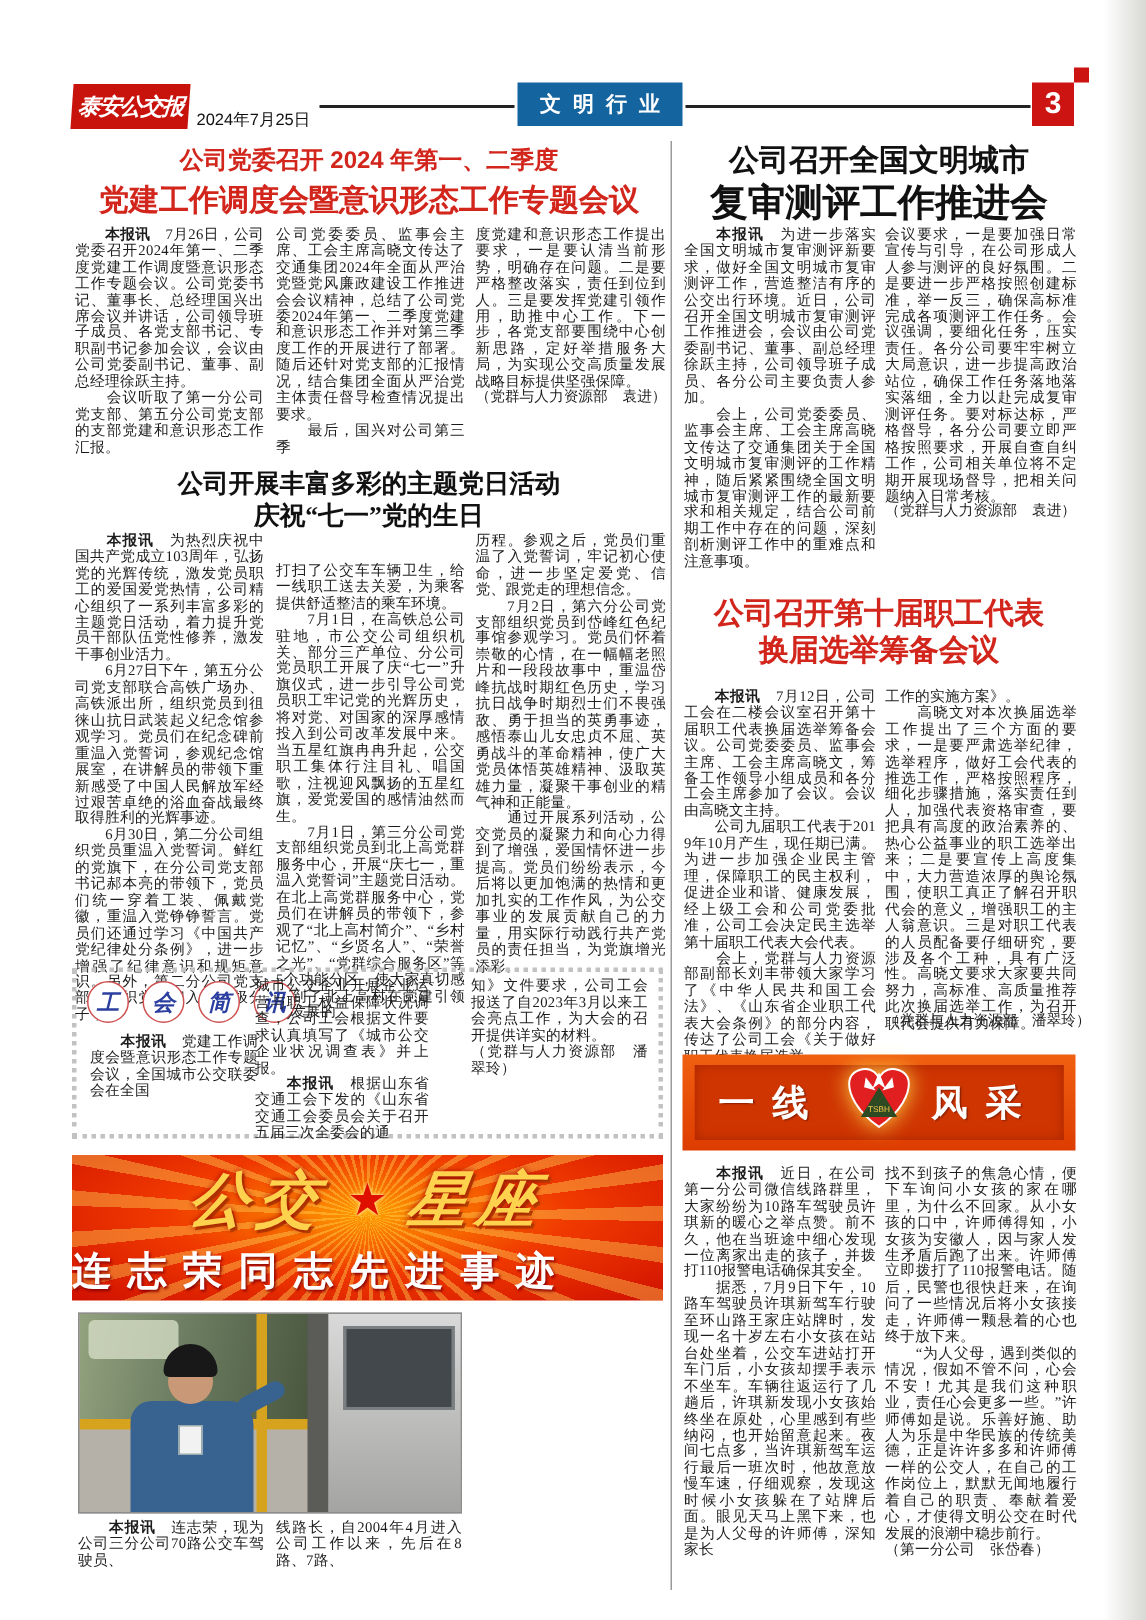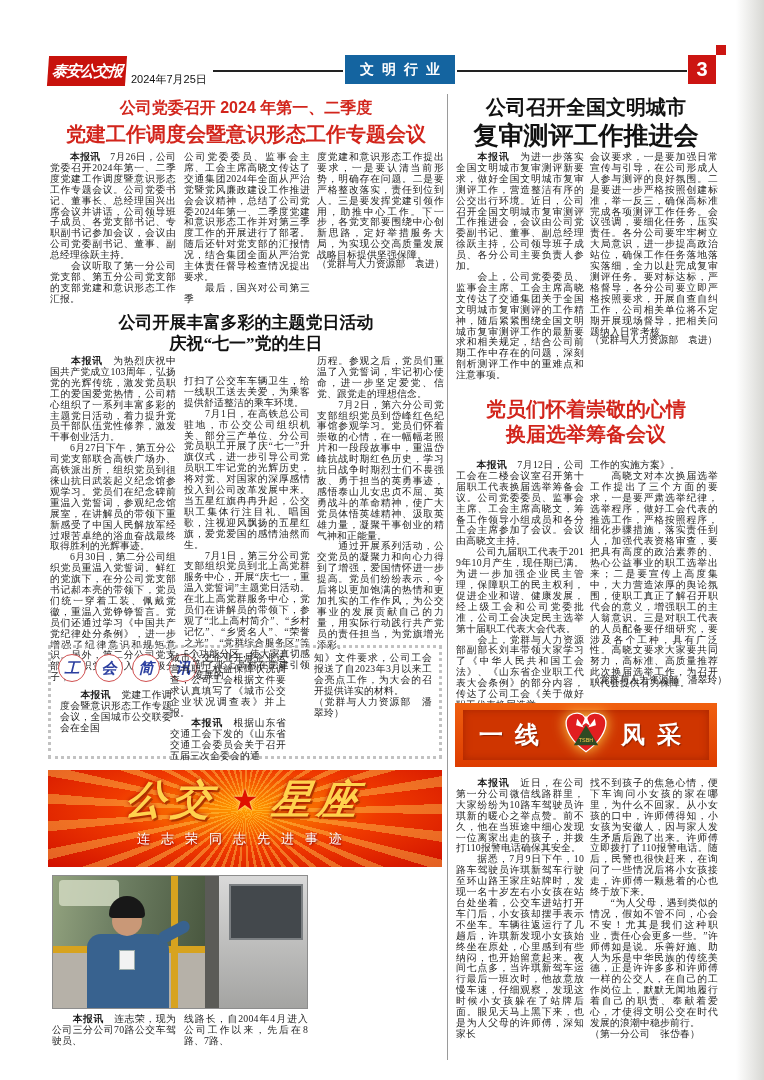--- a/index.html
+++ b/index.html
@@ -47,22 +47,22 @@
      background:
        repeating-conic-gradient(from 0deg at 50% 42%, rgba(255,216,90,.40) 0deg 3deg, rgba(255,120,0,0) 3deg 8deg),
        radial-gradient(ellipse at 50% 40%, #ff9d00 0%, #f03a00 48%, #d01000 100%);}
   .star-title{position:absolute;left:0;top:2px;width:100%;display:flex;align-items:center;
               justify-content:center;gap:14px;}
   .callig{font-family:"DejaVu Serif","Liberation Serif",serif;font-style:italic;font-weight:bold;
           font-size:40px;color:#ffd24d;letter-spacing:6px;
           text-shadow:0 0 4px #a50000,2px 2px 0 #b34700;transform:skewX(-8deg);}
   .star-icon{font-size:30px;color:#e01000;text-shadow:0 0 5px #ffd54a,0 0 2px #fff;}
   .star-icon::before{content:"★";}
-  .star-sub{position:absolute;left:0;top:60px;width:100%;text-align:center;color:#fff;
-            font-family:"Liberation Sans","DejaVu Sans",sans-serif;font-weight:normal;font-size:13px;
+  .star-sub{position:absolute;left:0;top:60px;width:100%;text-align:left;color:#fff;
+            font-family:"Liberation Sans","DejaVu Sans",sans-serif;font-weight:bold;font-size:26px;
             letter-spacing:11px;text-shadow:1px 1px 2px #8a0000;}
   
   .line-banner{position:absolute;left:455px;top:703px;width:262px;height:64px;
                background:linear-gradient(#f06010,#dd3c00);}
   .line-inner{position:absolute;left:8px;top:7px;right:8px;bottom:7px;background:#cf3500;
               box-shadow:inset 0 0 8px #a82600;display:flex;align-items:center;justify-content:space-between;
               padding:16px 16px;}
   .line-word{color:#fff;font-family:"Liberation Sans","DejaVu Sans",sans-serif;font-weight:bold;
              font-size:24px;letter-spacing:12px;text-shadow:1px 1px 1px #8a2000;}
   .heart-wrap{position:absolute;left:50%;top:50%;transform:translate(-50%,-50%);
@@ -128,21 +128,21 @@
   <div class="col" style="left:50px;top:356px;width:126px;"><span class="lead">　　本报讯</span><span>　为热烈庆祝中国共产党成立103周年，弘扬党的光辉传统，激发党员职工的爱国爱党热情，公司精心组织了一系列丰富多彩的主题党日活动，着力提升党员干部队伍党性修养，激发干事创业活力。
 　　6月27日下午，第五分公司党支部联合高铁广场办、高铁派出所，组织党员到徂徕山抗日武装起义纪念馆参观学习。党员们在纪念碑前重温入党誓词，参观纪念馆展室，在讲解员的带领下重新感受了中国人民解放军经过艰苦卓绝的浴血奋战最终取得胜利的光辉事迹。
 　　6月30日，第二分公司组织党员重温入党誓词。鲜红的党旗下，在分公司党支部书记郝本亮的带领下，党员们统一穿着工装、佩戴党徽，重温入党铮铮誓言。党员们还通过学习《中国共产党纪律处分条例》，进一步增强了纪律意识和规矩意识。另外，第二分公司党支部还组织党员和入党积极分子，</span></div>
   <div class="col" style="left:184px;top:376px;width:126px;">打扫了公交车车辆卫生，给一线职工送去关爱，为乘客提供舒适整洁的乘车环境。
 　　7月1日，在高铁总公司驻地，市公交公司组织机关、部分三产单位、分公司党员职工开展了庆“七一”升旗仪式，进一步引导公司党员职工牢记党的光辉历史，将对党、对国家的深厚感情投入到公司改革发展中来。当五星红旗冉冉升起，公交职工集体行注目礼、唱国歌，注视迎风飘扬的五星红旗，爱党爱国的感情油然而生。
 　　7月1日，第三分公司党支部组织党员到北上高党群服务中心，开展“庆七一，重温入党誓词”主题党日活动。在北上高党群服务中心，党员们在讲解员的带领下，参观了“北上高村简介”、“乡村记忆”、“乡贤名人”、“荣誉之光”、“党群综合服务区”等5个功能分区，使大家真切感受到了北上高村在党建引领下发展的</div>
   <div class="col" style="left:317px;top:356px;width:127px;">历程。参观之后，党员们重温了入党誓词，牢记初心使命，进一步坚定爱党、信党、跟党走的理想信念。
 　　7月2日，第六分公司党支部组织党员到岱峰红色纪事馆参观学习。党员们怀着崇敬的心情，在一幅幅老照片和一段段故事中，重温岱峰抗战时期红色历史，学习抗日战争时期烈士们不畏强敌、勇于担当的英勇事迹，感悟泰山儿女忠贞不屈、英勇战斗的革命精神，使广大党员体悟英雄精神、汲取英雄力量，凝聚干事创业的精气神和正能量。
 　　通过开展系列活动，公交党员的凝聚力和向心力得到了增强，爱国情怀进一步提高。党员们纷纷表示，今后将以更加饱满的热情和更加扎实的工作作风，为公交事业的发展贡献自己的力量，用实际行动践行共产党员的责任担当，为党旗增光添彩。</div>
 
-  <div class="title t-red" style="left:455px;top:398px;width:262px;font-size:20px;">党员们怀着崇敬的心情</div>
+  <div class="title t-red" style="left:455px;top:398px;width:262px;font-size:20px;">公司召开第十届职工代表</div>
   <div class="title t-red" style="left:455px;top:423px;width:262px;font-size:20px;">换届选举筹备会议</div>
   <div class="col" style="left:456px;top:460px;width:128px;"><span class="lead">　　本报讯</span><span>　7月12日，公司工会在二楼会议室召开第十届职工代表换届选举筹备会议。公司党委委员、监事会主席、工会主席高晓文，筹备工作领导小组成员和各分工会主席参加了会议。会议由高晓文主持。
 　　公司九届职工代表于2019年10月产生，现任期已满。为进一步加强企业民主管理，保障职工的民主权利，促进企业和谐、健康发展，经上级工会和公司党委批准，公司工会决定民主选举第十届职工代表大会代表。
 　　会上，党群与人力资源部副部长刘丰带领大家学习了《中华人民共和国工会法》、《山东省企业职工代表大会条例》的部分内容，传达了公司工会《关于做好职工代表换届选举</span></div>
   <div class="col" style="left:590px;top:460px;width:128px;">工作的实施方案》。
 　　高晓文对本次换届选举工作提出了三个方面的要求，一是要严肃选举纪律，选举程序，做好工会代表的推选工作，严格按照程序，细化步骤措施，落实责任到人，加强代表资格审查，要把具有高度的政治素养的、热心公益事业的职工选举出来；二是要宣传上高度集中，大力营造浓厚的舆论氛围，使职工真正了解召开职代会的意义，增强职工的主人翁意识。三是对职工代表的人员配备要仔细研究，要涉及各个工种，具有广泛性。高晓文要求大家要共同努力，高标准、高质量推荐此次换届选举工作，为召开职代会提供有力保障。</div>
   <div class="byline" style="left:590px;top:674px;width:130px;">（党群与人力资源部　潘翠玲）</div>
 
   <div class="union-box"></div>
   <div class="union-title">

